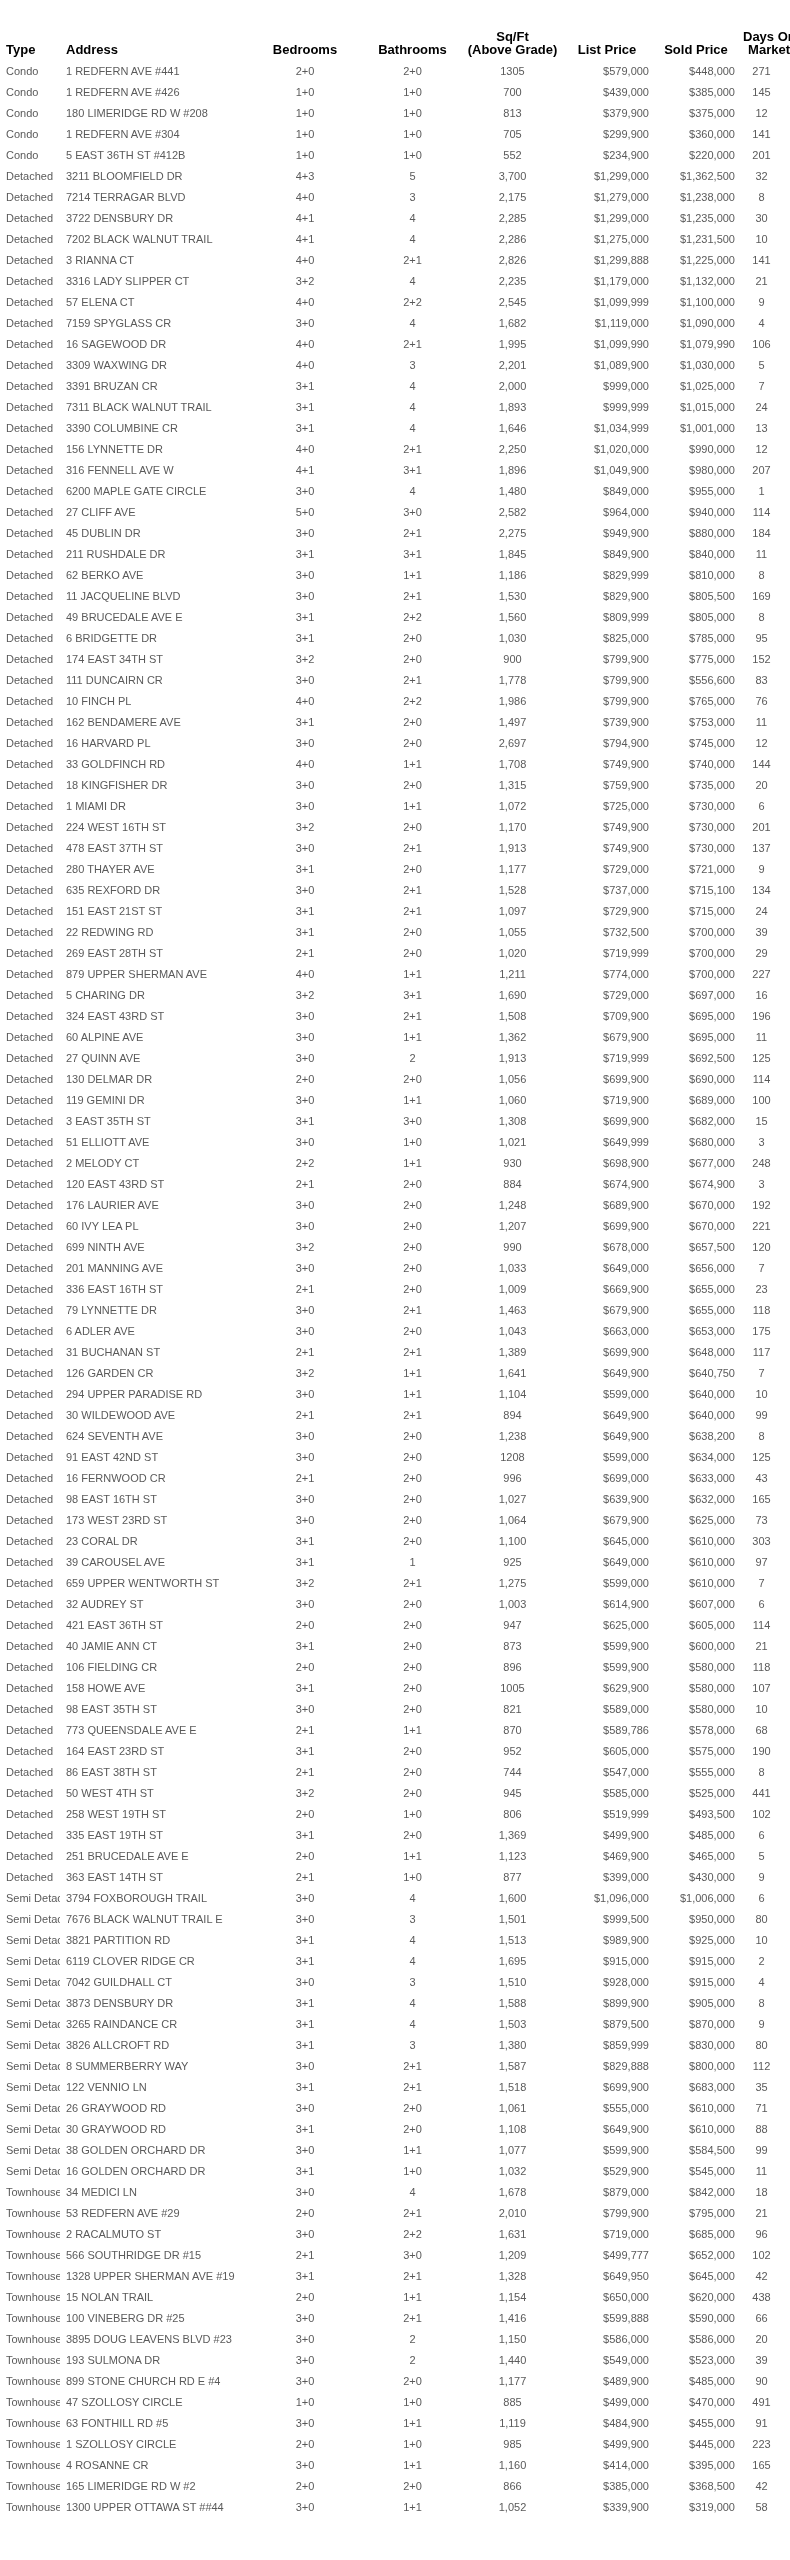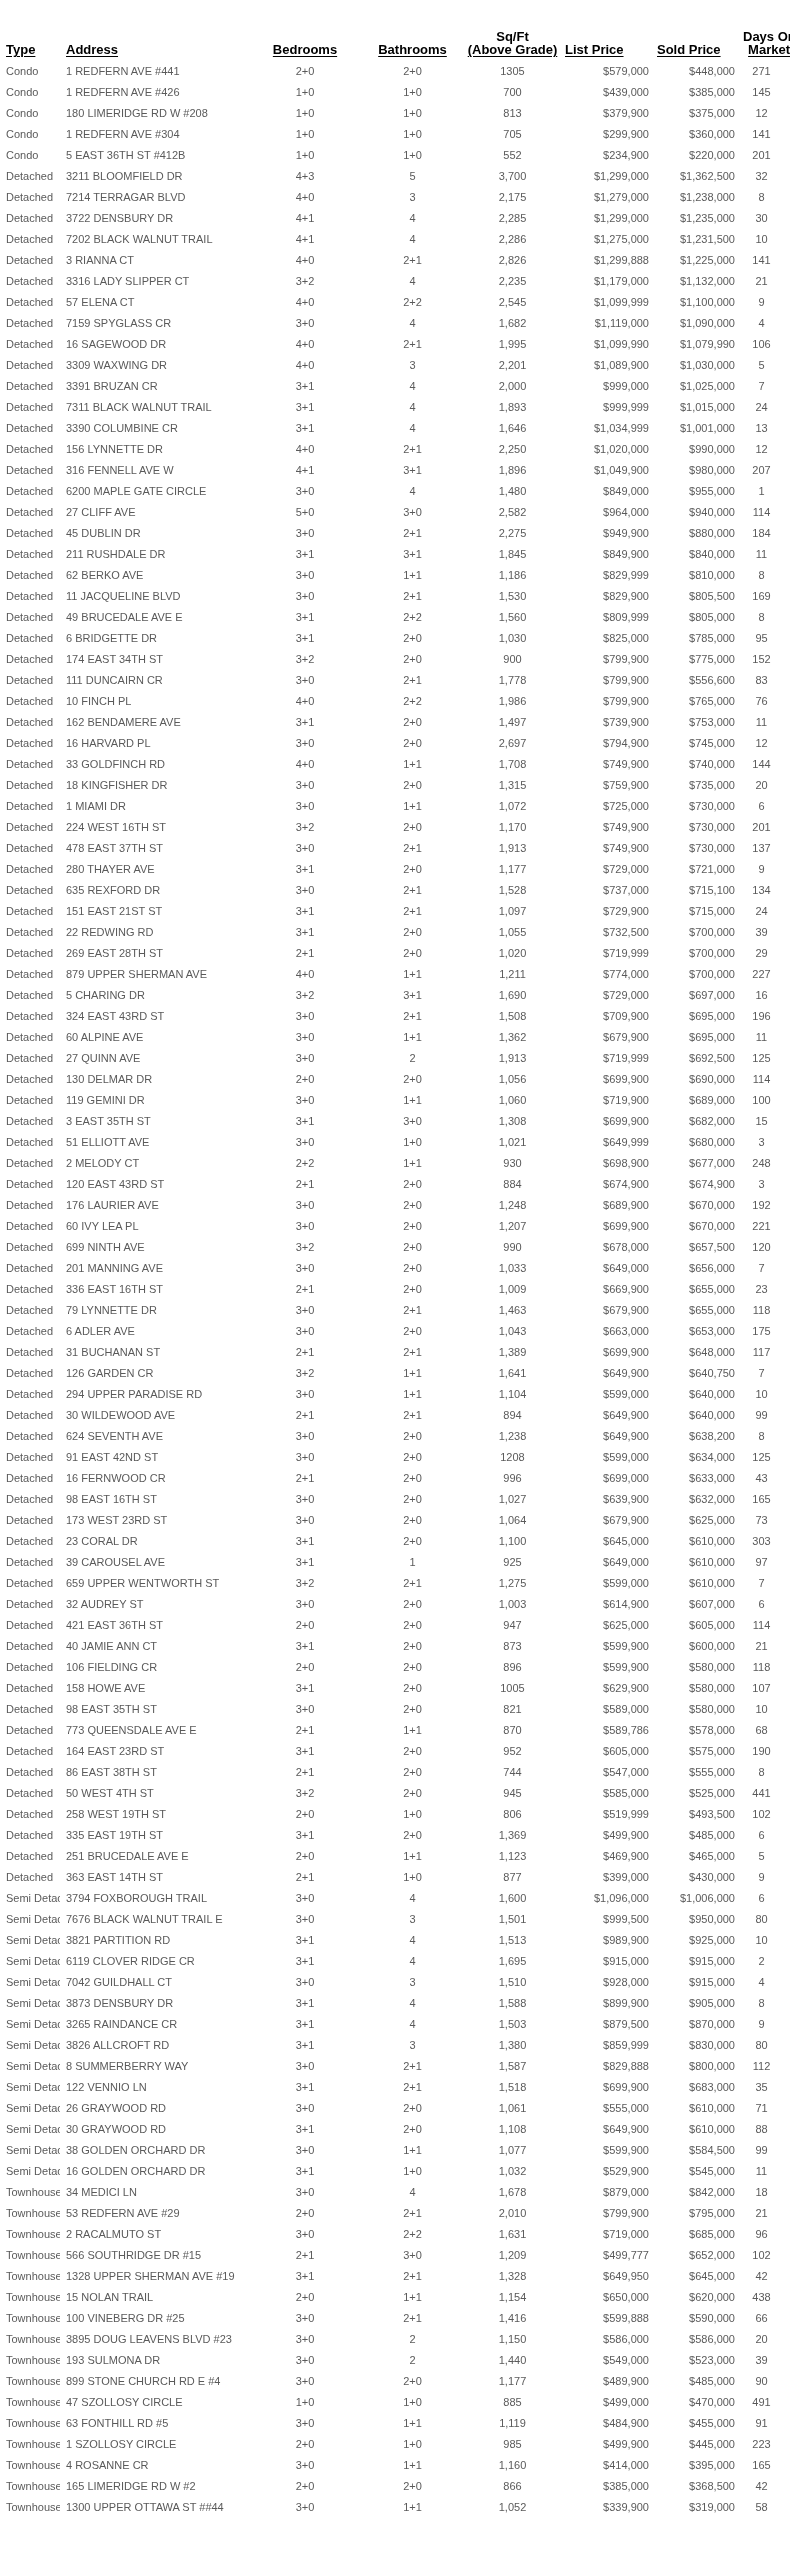--- a/index.html
+++ b/index.html
@@ -47,35 +47,34 @@
   }
 
   thead th .hdr-top {
     display: block;
     text-decoration: none;
     font-weight: bold;
     white-space: nowrap;
   }
   thead th .hdr-main {
     display: inline-block;
-    text-decoration: underline;
     text-underline-offset: 2px;
     white-space: nowrap;
   }
 
   th.th-type,
   th.th-address {
     text-align: left;
     padding-left: 6px;
   }
   th.th-beds, th.th-baths, th.th-sqft {
     text-align: center;
   }
   th.th-list, th.th-sold {
-    text-align: left;
+    text-align: center;
     padding-right: 8px;
   }
   th.th-days {
     text-align: right;
   }
 
   thead tr.spacer-row th {
     height: 30px;
     padding: 0;
     border: 0;

